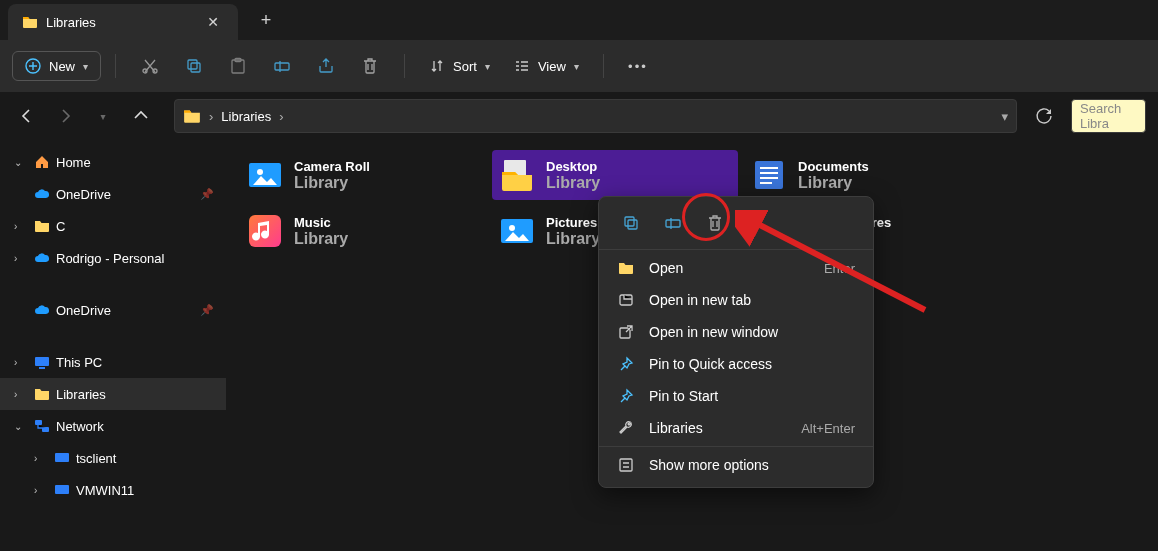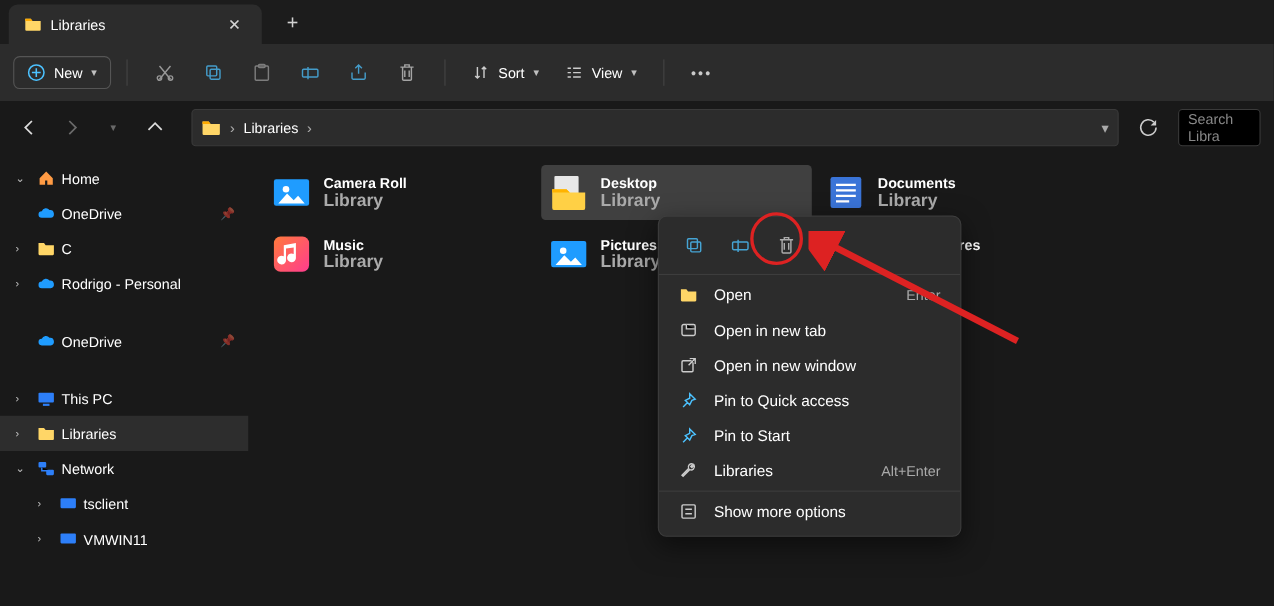--- a/index.html
+++ b/index.html
@@ -131,21 +131,21 @@
   }
   .addr-chevron { opacity:.6; margin-left:auto; }
   .refresh-btn {
     width: 38px; height: 34px;
     display:flex; align-items:center; justify-content:center;
     cursor:pointer;
   }
   .search-box {
     width: 75px;
     height: 34px;
-    background: #000000;
+    background: #fef9c3;
     border: 1px solid #3a3a3a;
     border-radius: 4px;
     display: flex;
     align-items: center;
     padding: 0 8px;
     color: #888;
   }
 
   
   .main {
@@ -200,21 +200,21 @@
     height: 50px;
     display: flex;
     align-items: center;
     gap: 10px;
     padding: 4px 6px;
     border-radius: 4px;
     cursor: pointer;
     font-weight: bold;
   }
   .file-item.selected {
-    background: #404040;
+    background: #4c1d95;
   }
   .file-icon {
     width: 38px;
     height: 38px;
     display: flex;
     align-items: center;
     justify-content: center;
   }
   .file-text .title { font-size: 13px; }
   .file-text .sub { font-size: 16px; color: #aaa; }

